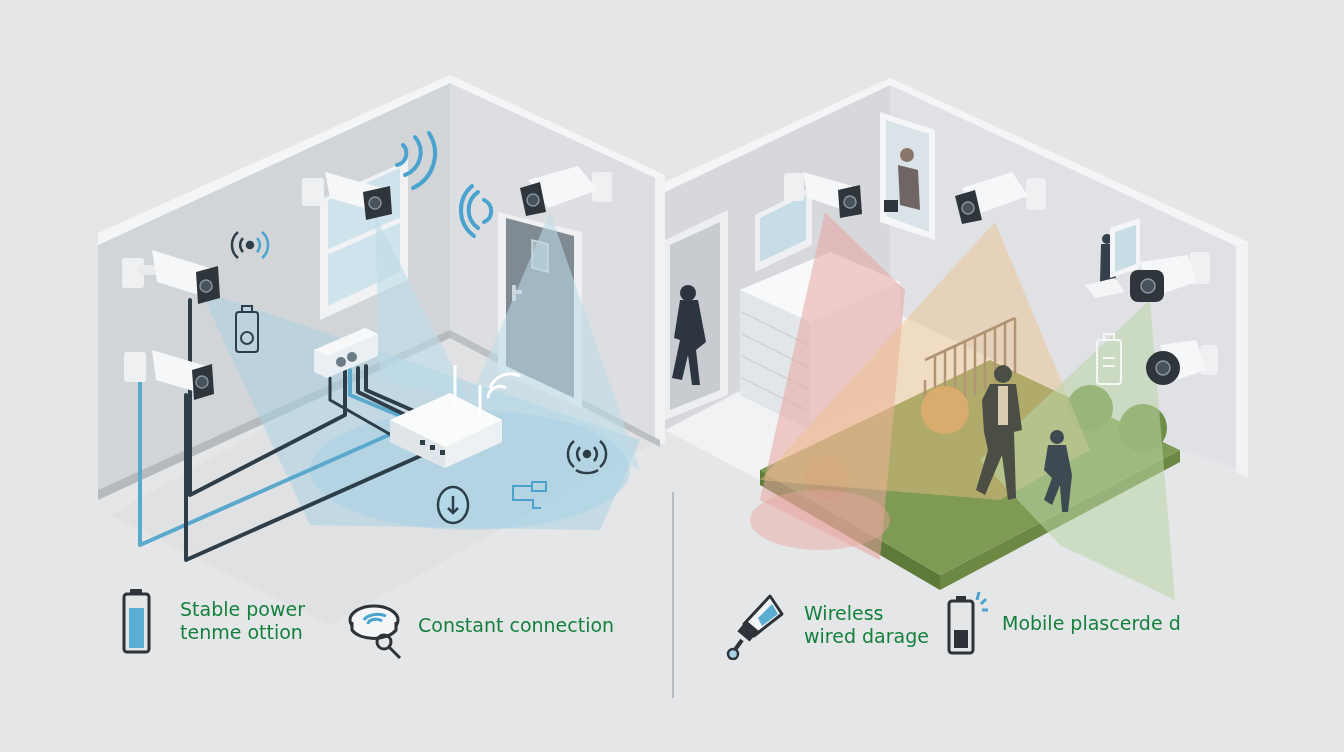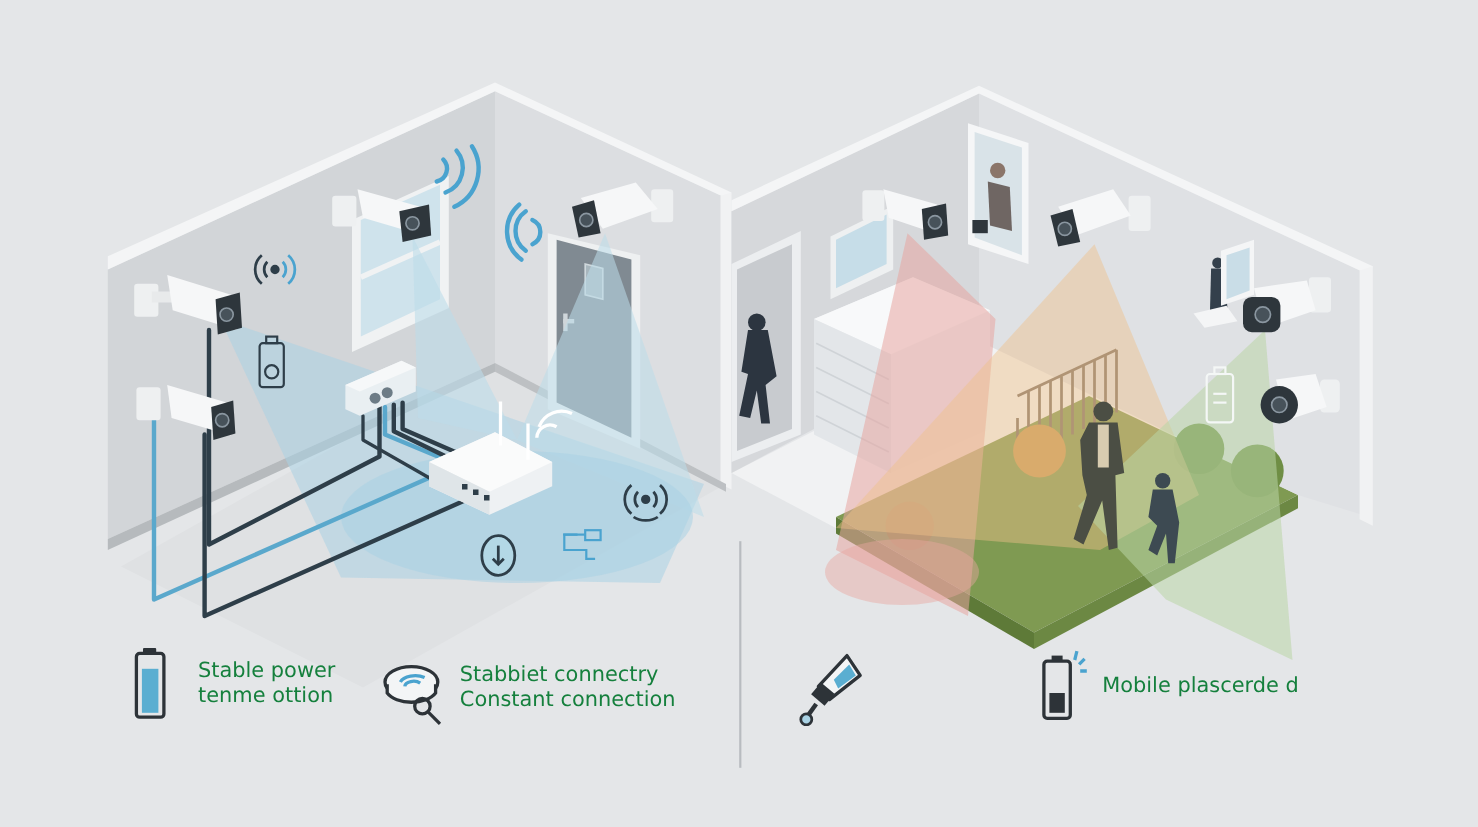--- a/index.html
+++ b/index.html
@@ -302,35 +302,38 @@
     <svg width="60" height="70" viewBox="0 0 60 70">
       <ellipse cx="26" cy="30" rx="24" ry="14" fill="#f3f5f6" stroke="#2d3338" stroke-width="3"></ellipse>
       <path d="M4,32 v8 a24,14 0 0 0 44,0 v-8" fill="#f3f5f6" stroke="#2d3338" stroke-width="3"></path>
       <path d="M16,30 a14,8 0 0 1 22,-4" stroke="#4aa3cf" stroke-width="3" fill="none"></path>
       <path d="M20,34 a8,5 0 0 1 14,-3" stroke="#4aa3cf" stroke-width="3" fill="none"></path>
       <line x1="40" y1="56" x2="52" y2="68" stroke="#2d3338" stroke-width="3"></line>
       <circle cx="36" cy="52" r="7" fill="none" stroke="#2d3338" stroke-width="3"></circle>
     </svg>
   </span>
   <div class="legend-text" style="margin-left:10px;">
-    <div>Stabbiet connectry</div>
     <div>Constant connection</div>
   </div>
 </div>
 
 <div class="legend-item" style="left:724px; top:590px;">
   <span class="ico" style="width:60px; height:70px;">
     <svg width="60" height="70" viewBox="0 0 60 70">
       <path d="M20,34 L46,6 L58,24 L30,46 Z" fill="#f3f5f6" stroke="#2d3338" stroke-width="3" stroke-linejoin="round"></path>
       <path d="M34,28 L48,14 L54,24 L38,36 Z" fill="#5aaed1"></path>
       <rect x="16" y="34" width="16" height="14" transform="rotate(40 24 41)" fill="#2d3338"></rect>
       <path d="M18,50 L8,64" stroke="#2d3338" stroke-width="4"></path>
       <circle cx="9" cy="64" r="5" fill="#a9d2e4" stroke="#2d3338" stroke-width="2.5"></circle>
     </svg>
   </span>
+  <div class="legend-text" style="margin-left:20px;">
+    <div>Wireless</div>
+    <div>wired darage</div>
+  </div>
 </div>
 
 <div class="legend-item" style="left:944px; top:588px;">
   <span class="ico" style="width:50px; height:70px;">
     <svg width="50" height="70" viewBox="0 0 50 70">
       <rect x="12" y="8" width="10" height="5" fill="#2d3338"></rect>
       <rect x="5" y="13" width="24" height="52" rx="3" fill="none" stroke="#2d3338" stroke-width="3"></rect>
       <rect x="10" y="42" width="14" height="18" fill="#2d3338"></rect>
       <line x1="33" y1="12" x2="35" y2="4" stroke="#4aa3cf" stroke-width="3"></line>
       <line x1="37" y1="16" x2="42" y2="11" stroke="#4aa3cf" stroke-width="3"></line>

